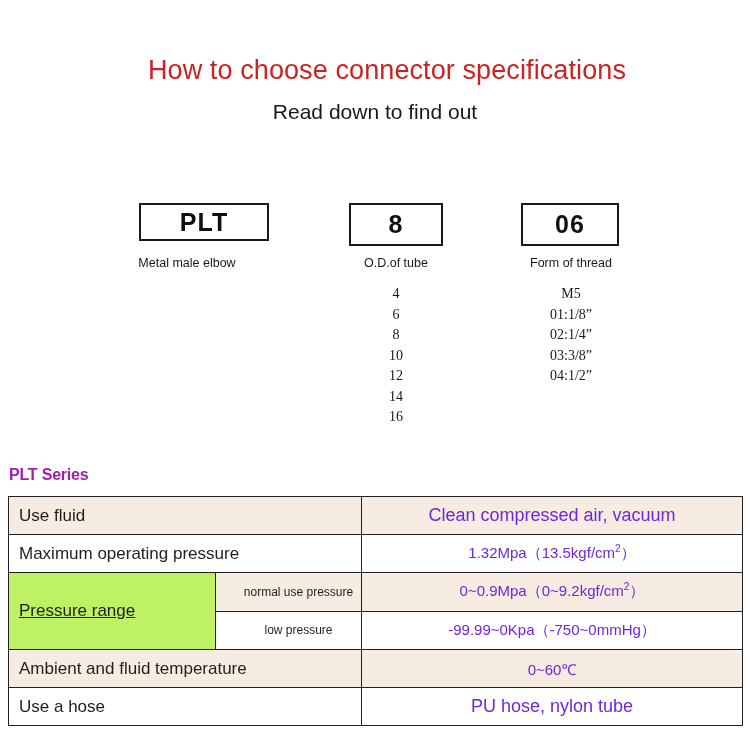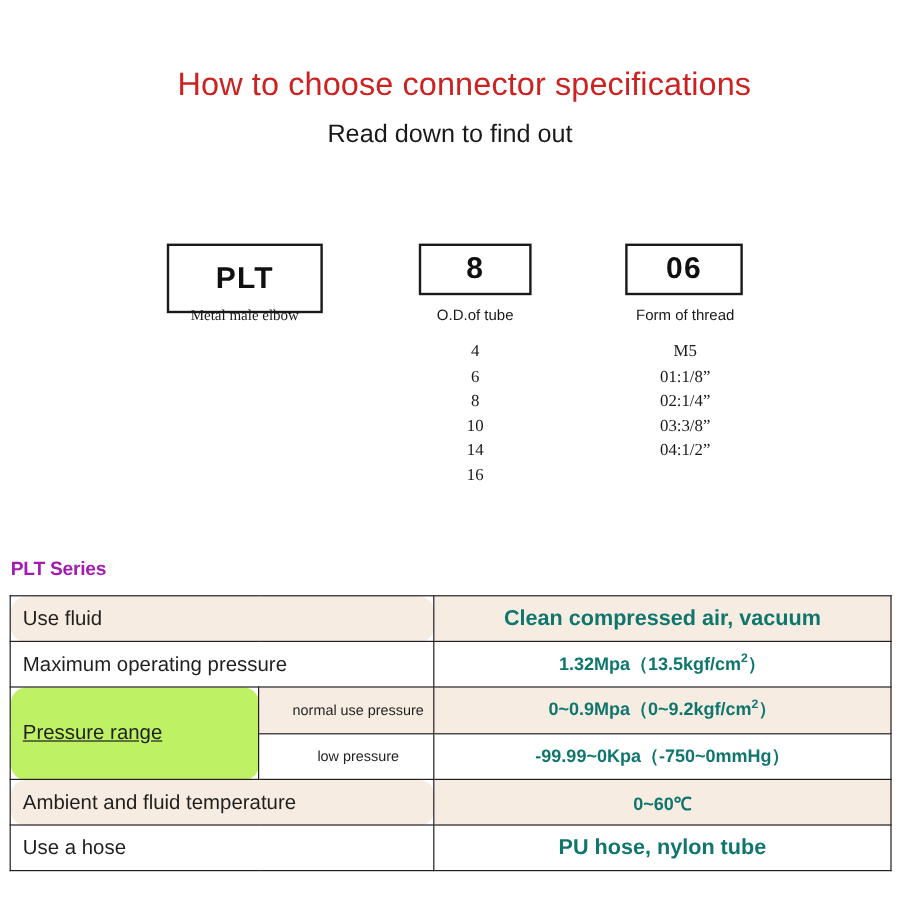--- a/index.html
+++ b/index.html
@@ -67,22 +67,22 @@
     text-align: center;
     font-size: 14px;
     line-height: 20.5px;
     color: #191919;
     font-family: "Liberation Serif", serif;
   }
   .opt-list span {
     display: block;
   }
 
-  #box-plt       { left: 139px; top: 203px; width: 130px; height: 58px; }
-  #cap-plt       { left: 139px; top: 256px; width: 130px; font-family: Liberation Serif, serif; }
+  #box-plt       { left: 139px; top: 203px; width: 130px; height: 38px; }
+  #cap-plt       { left: 122px; top: 256px; width: 130px; }
   #box-od        { left: 349px; top: 203px; width: 94px;  height: 43px; }
   #cap-od        { left: 341px; top: 256px; width: 110px; }
   #list-od       { left: 341px; top: 284px; width: 110px; }
   #box-thread    { left: 521px; top: 203px; width: 98px;  height: 43px; }
   #cap-thread    { left: 515px; top: 256px; width: 112px; }
   #list-thread   { left: 508px; top: 284px; width: 126px; }
 
   
   .series-heading {
     position: absolute;
@@ -109,35 +109,33 @@
     vertical-align: middle;
   }
   .row-shade td { background: #f7ece1; }
   .row-plain td { background: #ffffff; }
 
   td.label-cell {
     font-size: 17px;
     color: #1f1f1f;
     padding: 0 0 0 10px;
     height: 37px;
-    border-radius: 13px;
   }
   td.sub-label-cell {
     font-size: 12px;
     color: #1f1f1f;
     text-align: center;
     height: 37px;
     padding-left: 20px;
   }
   td.value-cell {
     font-size: 15px;
-    color: #0f766e;
+    color: #6d28d9;
     text-align: center;
     height: 37px;
-    font-weight: bold;
   }
   td.value-cell.big {
     font-size: 18px;
   }
   td.label-cell.tall {
     height: 76px;
   }
   sup {
     font-size: 0.68em;
     vertical-align: super;
@@ -153,20 +151,21 @@
 <div class="code-box" id="box-plt">PLT</div>
 <div class="code-caption" id="cap-plt">Metal male elbow</div>
 
 <div class="code-box" id="box-od">8</div>
 <div class="code-caption" id="cap-od">O.D.of tube</div>
 <div class="opt-list" id="list-od">
   <span>4</span>
   <span>6</span>
   <span>8</span>
   <span>10</span>
+  <span>12</span>
   <span>14</span>
   <span>16</span>
 </div>
 
 <div class="code-box" id="box-thread">06</div>
 <div class="code-caption" id="cap-thread">Form of thread</div>
 <div class="opt-list" id="list-thread">
   <span>M5</span>
   <span>01:1/8”</span>
   <span>02:1/4”</span>

